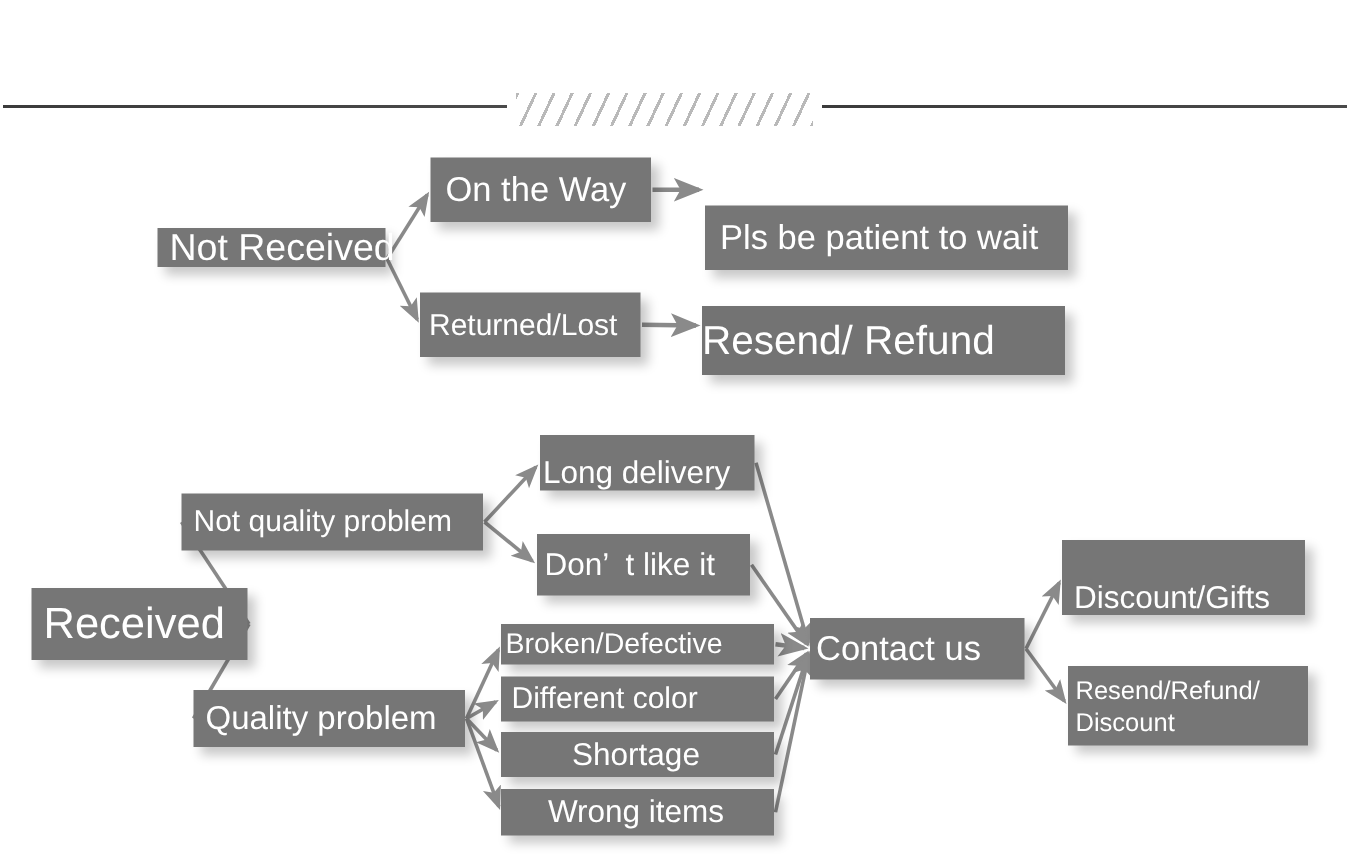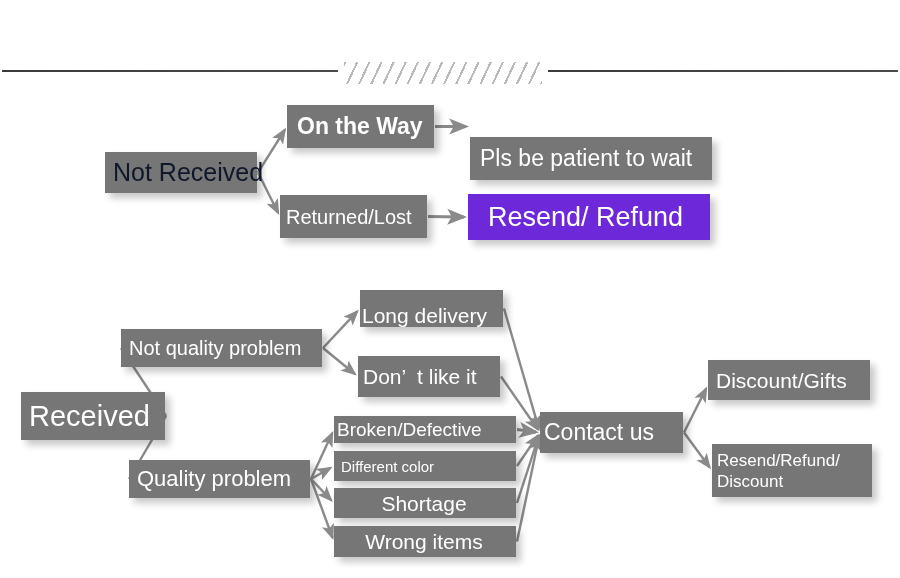--- a/index.html
+++ b/index.html
@@ -117,33 +117,33 @@
       <line x1="501" y1="376.5" x2="537.6750472251236" y2="429.2450661151731" stroke="#8a8a8a" stroke-width="2.4" marker-end="url(#ah)"></line>
       <line x1="517" y1="429.5" x2="536.0308884931453" y2="432.0038610616432" stroke="#8a8a8a" stroke-width="3" marker-end="url(#ah)"></line>
       <line x1="517" y1="466" x2="537.670458662289" y2="435.7516514505549" stroke="#8a8a8a" stroke-width="2.4" marker-end="url(#ah)"></line>
       <line x1="517" y1="503" x2="538.7109448087828" y2="436.28659962420056" stroke="#8a8a8a" stroke-width="2.4" marker-end="url(#ah)"></line>
       <line x1="517" y1="541.5" x2="539.1398691971606" y2="436.4064273962288" stroke="#8a8a8a" stroke-width="2.4" marker-end="url(#ah)"></line>
       <line x1="684" y1="432.5" x2="706.1370142686695" y2="388.53967288952794" stroke="#8a8a8a" stroke-width="2.4" marker-end="url(#ah)"></line>
       <line x1="684" y1="432.5" x2="709.5733067225992" y2="467.3201950158197" stroke="#8a8a8a" stroke-width="2.4" marker-end="url(#ah)"></line>
     </svg>
 
   <div id="nodes">
-      <div class="node align-left" style="left: 105px; top: 152px; width: 152px; height: 41px; background: rgb(118, 118, 118); color: #0f172a; font-size: 25px; line-height: 27px; padding-left: 8px; padding-right: 2px;"><span>Not Received</span></div>
-      <div class="node align-left" style="left: 287px; top: 105px; width: 147px; height: 43px; background: rgb(118, 118, 118); color: rgb(255, 255, 255); font-size: 23px; line-height: 25px; padding-left: 10px; padding-right: 2px; font-weight: bold;"><span>On the Way</span></div>
+      <div class="node align-left" style="left: 105px; top: 152px; width: 152px; height: 26px; background: rgb(118, 118, 118); color: #ffffff; font-size: 25px; line-height: 27px; padding-left: 8px; padding-right: 2px;"><span>Not Received</span></div>
+      <div class="node align-left" style="left: 287px; top: 105px; width: 147px; height: 43px; background: rgb(118, 118, 118); color: rgb(255, 255, 255); font-size: 23px; line-height: 25px; padding-left: 10px; padding-right: 2px;"><span>On the Way</span></div>
       <div class="node align-left" style="left: 470px; top: 105px; width: 242px; height: 43px; background: rgb(118, 118, 118); color: rgb(255, 255, 255); font-size: 23px; line-height: 25px; padding-left: 10px; padding-right: 2px; margin-top: 32px;"><span>Pls be patient to wait</span></div>
       <div class="node align-left" style="left: 280px; top: 195px; width: 147px; height: 43px; background: rgb(118, 118, 118); color: rgb(255, 255, 255); font-size: 20px; line-height: 22px; padding-left: 6px; padding-right: 2px;"><span>Returned/Lost</span></div>
-      <div class="node align-left" style="left: 468px; top: 194px; width: 242px; height: 46px; background: #6d28d9; color: rgb(255, 255, 255); font-size: 27px; line-height: 29px; padding-left: 20px; padding-right: 2px;"><span>Resend/ Refund</span></div>
+      <div class="node align-left" style="left: 468px; top: 204px; width: 242px; height: 46px; background: #737373; color: rgb(255, 255, 255); font-size: 27px; line-height: 29px; padding-left: 0; padding-right: 2px;"><span>Resend/ Refund</span></div>
       <div class="node align-left" style="left: 21px; top: 392px; width: 144px; height: 48px; background: rgb(118, 118, 118); color: rgb(255, 255, 255); font-size: 29px; line-height: 31px; padding-left: 8px; padding-right: 2px;"><span>Received</span></div>
       <div class="node align-left" style="left: 121px; top: 329px; width: 201px; height: 38px; background: rgb(118, 118, 118); color: rgb(255, 255, 255); font-size: 20px; line-height: 22px; padding-left: 8px; padding-right: 2px;"><span>Not quality problem</span></div>
       <div class="node align-left" style="left: 129px; top: 460px; width: 181px; height: 38px; background: rgb(118, 118, 118); color: rgb(255, 255, 255); font-size: 22px; line-height: 24px; padding-left: 8px; padding-right: 2px;"><span>Quality problem</span></div>
       <div class="node align-left" style="left: 360px; top: 290px; width: 143px; height: 37px; background: rgb(118, 118, 118); color: rgb(255, 255, 255); font-size: 21px; line-height: 23px; padding-left: 2px; padding-right: 2px; align-items: flex-end;"><span>Long delivery</span></div>
       <div class="node align-left" style="left: 358px; top: 356px; width: 142px; height: 41px; background: rgb(118, 118, 118); color: rgb(255, 255, 255); font-size: 21px; line-height: 23px; padding-left: 5px; padding-right: 2px;"><span>Don’  t like it</span></div>
       <div class="node align-left" style="left: 334px; top: 416px; width: 182px; height: 27px; background: rgb(118, 118, 118); color: rgb(255, 255, 255); font-size: 19px; line-height: 21px; padding-left: 3px; padding-right: 2px;"><span>Broken/Defective</span></div>
-      <div class="node align-left" style="left: 334px; top: 451px; width: 182px; height: 30px; background: rgb(118, 118, 118); color: rgb(255, 255, 255); font-size: 15px; line-height: 23px; padding-left: 7px; padding-right: 2px;"><span>Different color</span></div>
+      <div class="node align-left" style="left: 334px; top: 451px; width: 182px; height: 30px; background: rgb(118, 118, 118); color: rgb(255, 255, 255); font-size: 20px; line-height: 23px; padding-left: 7px; padding-right: 2px;"><span>Different color</span></div>
       <div class="node align-center" style="left: 334px; top: 488px; width: 182px; height: 30px; background: rgb(118, 118, 118); color: rgb(255, 255, 255); font-size: 21px; line-height: 23px; padding-left: 0px; padding-right: 2px;"><span>Shortage</span></div>
       <div class="node align-center" style="left: 334px; top: 526px; width: 182px; height: 31px; background: rgb(118, 118, 118); color: rgb(255, 255, 255); font-size: 21px; line-height: 23px; padding-left: 0px; padding-right: 2px;"><span>Wrong items</span></div>
       <div class="node align-left" style="left: 540px; top: 412px; width: 143px; height: 41px; background: rgb(118, 118, 118); color: rgb(255, 255, 255); font-size: 23px; line-height: 25px; padding-left: 4px; padding-right: 2px;"><span>Contact us</span></div>
-      <div class="node align-left" style="left: 708px; top: 360px; width: 162px; height: 40px; background: rgb(118, 118, 118); color: rgb(255, 255, 255); font-size: 21px; line-height: 23px; padding-left: 8px; padding-right: 2px;"><span>Discount/Gifts</span></div>
+      <div class="node align-left" style="left: 708px; top: 360px; width: 162px; height: 50px; background: rgb(118, 118, 118); color: rgb(255, 255, 255); font-size: 21px; line-height: 23px; padding-left: 8px; padding-right: 2px; align-items: flex-end;"><span>Discount/Gifts</span></div>
       <div class="node align-left" style="left: 712px; top: 444px; width: 160px; height: 53px; background: rgb(118, 118, 118); color: rgb(255, 255, 255); font-size: 17px; line-height: 21px; padding-left: 5px; padding-right: 2px;"><span>Resend/Refund/
 Discount</span></div>
     </div>
 
 </div>
 
 </body></html>

